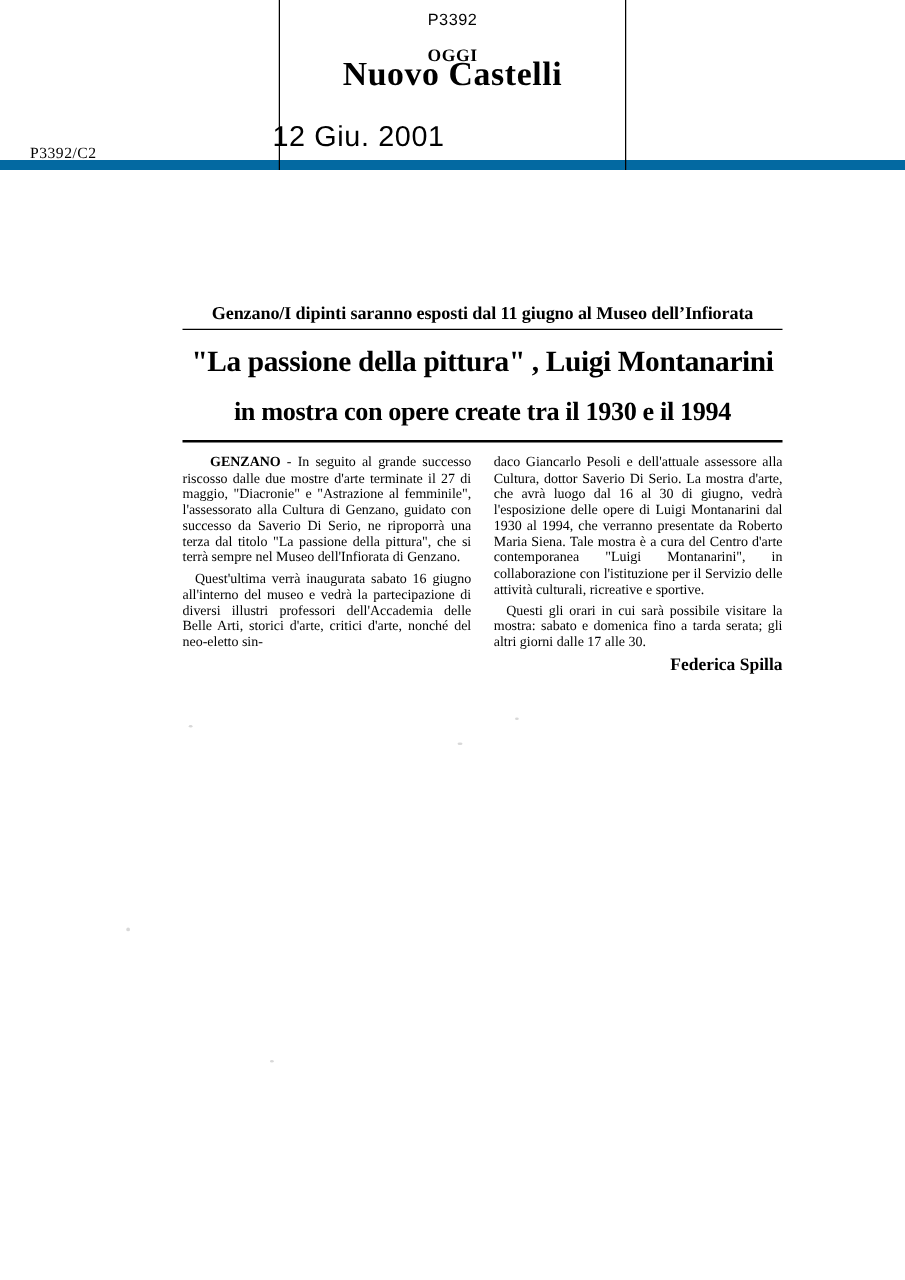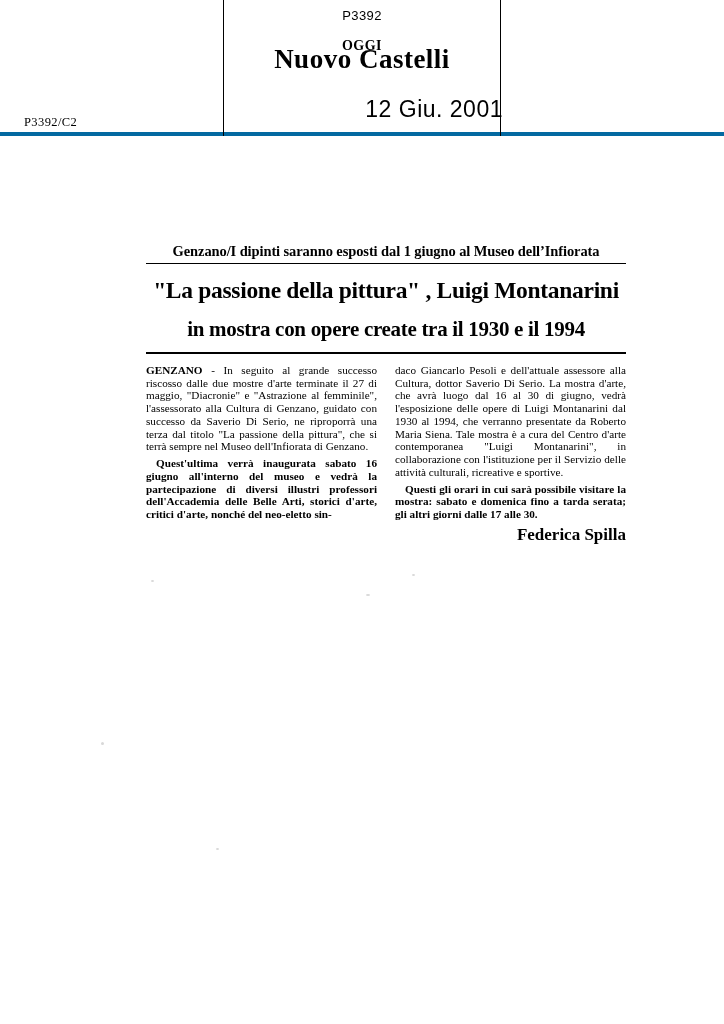--- a/index.html
+++ b/index.html
@@ -16,21 +16,21 @@
     overflow: hidden;
   }
 
   
   .header {
     position: absolute;
     left: 0;
     top: 0;
     width: 724px;
     height: 136px;
-    border-bottom: 4px solid #0369a1;
+    border-bottom: 8px solid #0369a1;
     box-sizing: border-box;
   }
   .header-rule-left {
     position: absolute;
     left: 223px;
     top: 0;
     width: 1px;
     height: 136px;
     background: #000;
   }
@@ -69,24 +69,24 @@
     top: 44px;
     width: 724px;
     text-align: center;
     font-family: "Liberation Serif", serif;
     font-weight: bold;
     font-size: 27px;
     letter-spacing: 0.5px;
   }
   .issue-date {
     position: absolute;
-    left: 231px;
+    left: 218px;
     top: 96px;
     width: 272px;
-    text-align: right;
+    text-align: left;
     font-family: "Liberation Sans", sans-serif;
     font-size: 23px;
     letter-spacing: 0.5px;
   }
   .doc-code-left {
     position: absolute;
     left: 24px;
     top: 115px;
     font-family: Liberation Serif, serif;
     font-size: 12.5px;
@@ -142,30 +142,30 @@
     line-height: 1.14;
     text-align: justify;
     hyphens: auto;
   }
   .col p {
     margin: 0 0 0 0;
   }
   .col p + p {
     text-indent: 10px;
     margin-top: 4px;
-    font-weight: bold;
   }
   .dateline {
     font-weight: bold;
+    margin-left: 22px;
   }
   .byline {
     text-align: right;
     font-weight: bold;
     margin-top: 4px;
-    font-size: 17px;
+    font-size: 14px;
   }
 
   
   .speck {
     position: absolute;
     background: #d8d8d8;
     border-radius: 50%;
   }
 </style>
 </head>
@@ -177,21 +177,21 @@
 
   <div class="doc-code-top">P3392</div>
   <div class="masthead-small">OGGI</div>
   <div class="masthead">Nuovo Castelli</div>
   <div class="issue-date">12 Giu. 2001</div>
   <div class="doc-code-left">P3392/C2</div>
 </div>
 
 <div class="clipping">
 
-  <div class="kicker">Genzano/I dipinti saranno esposti dal 1 giugno al Museo dell’Infiorata</div>
+  <div class="kicker">Genzano/I dipinti saranno esposti dal 11 giugno al Museo dell’Infiorata</div>
 
   <div class="headline">
     <span>"La passione della pittura" , Luigi Montanarini</span>
     <span class="line2">in mostra con opere create tra il 1930 e il 1994</span>
   </div>
 
   <div class="subrule"></div>
 
   <div class="columns">
     <div class="col">

